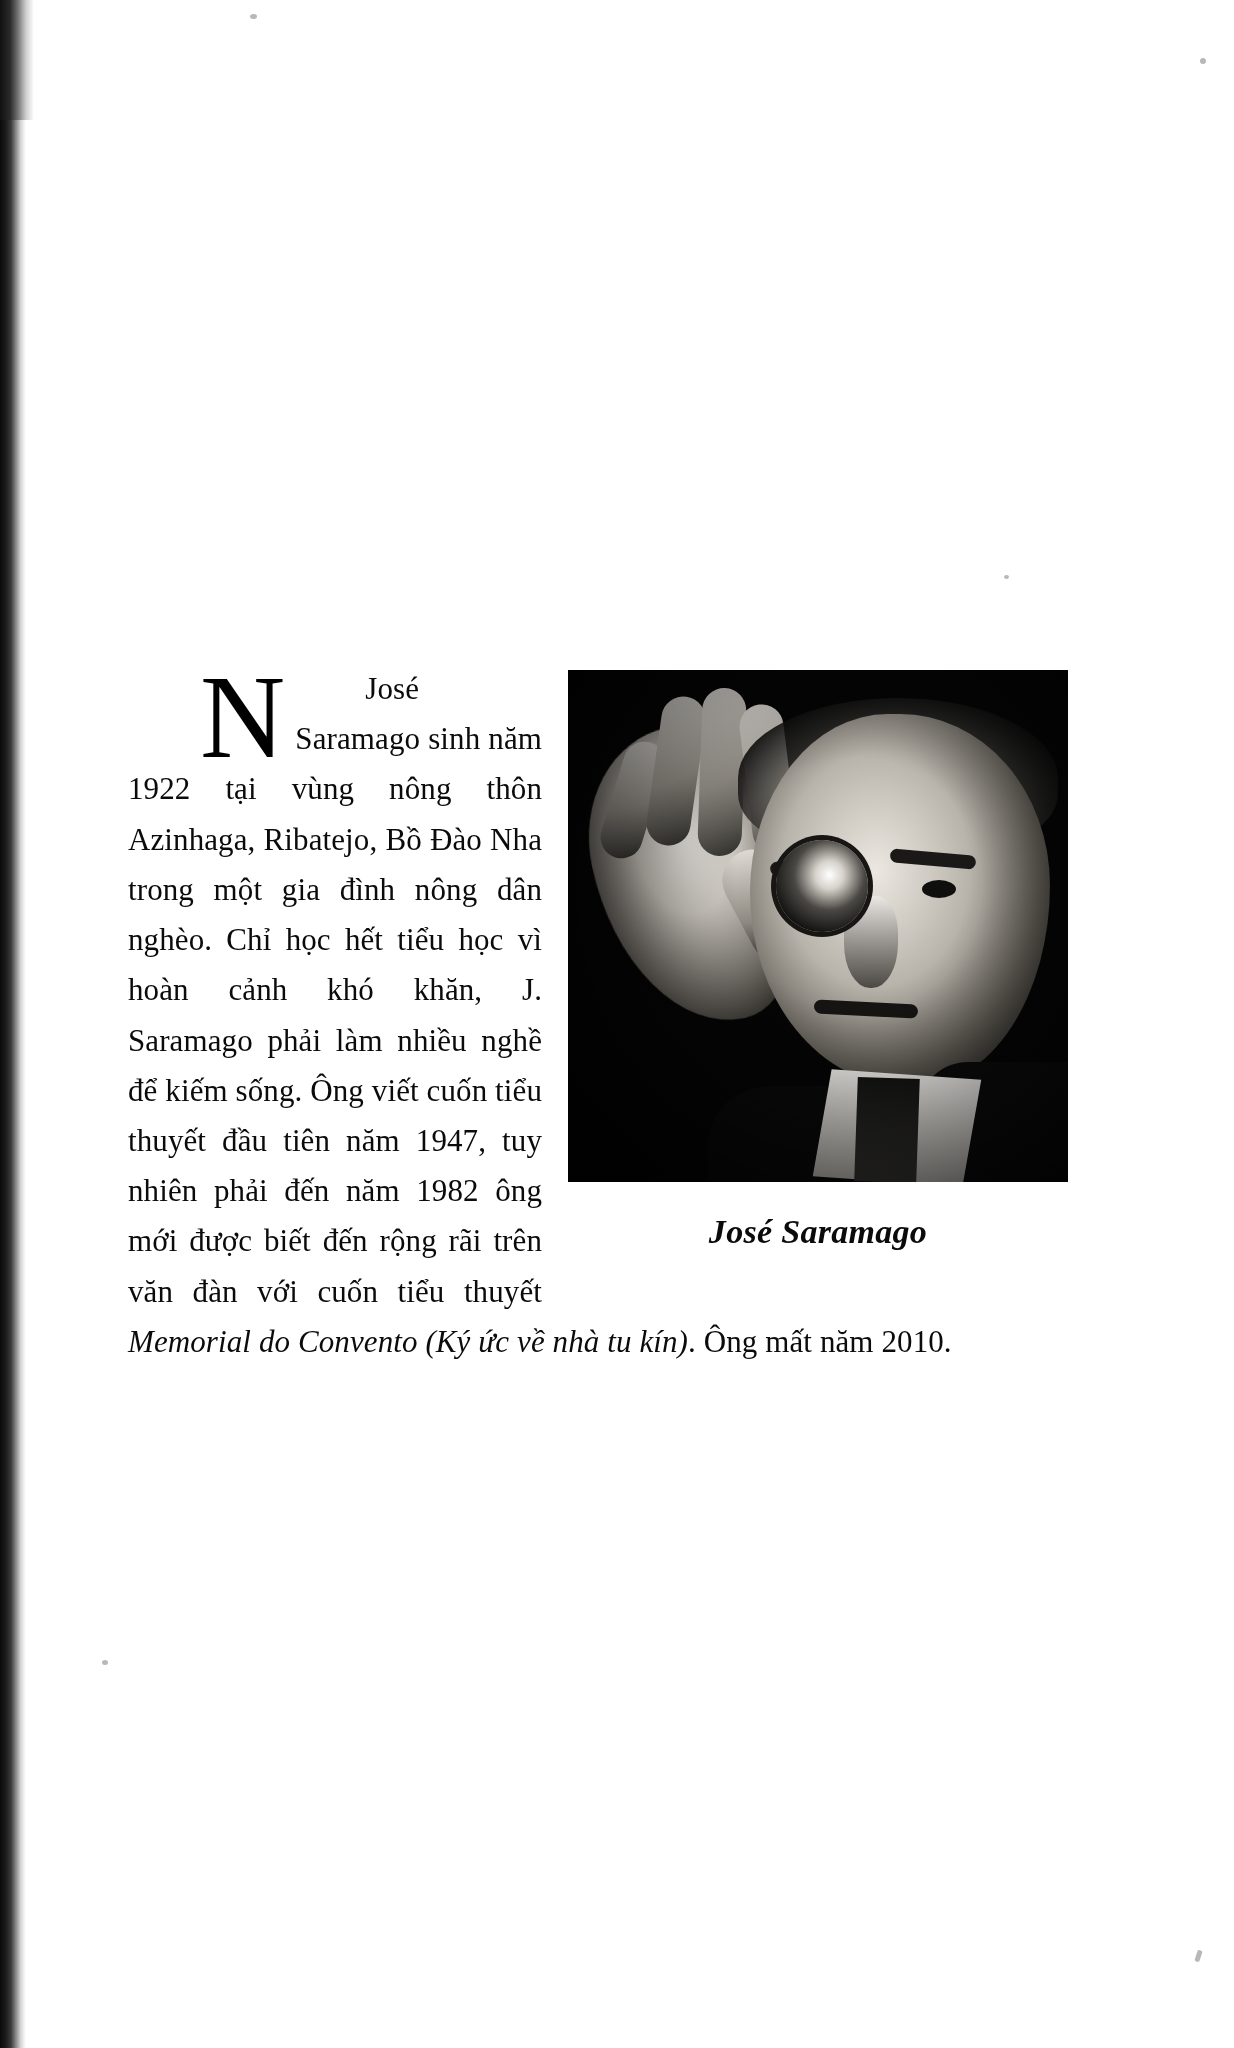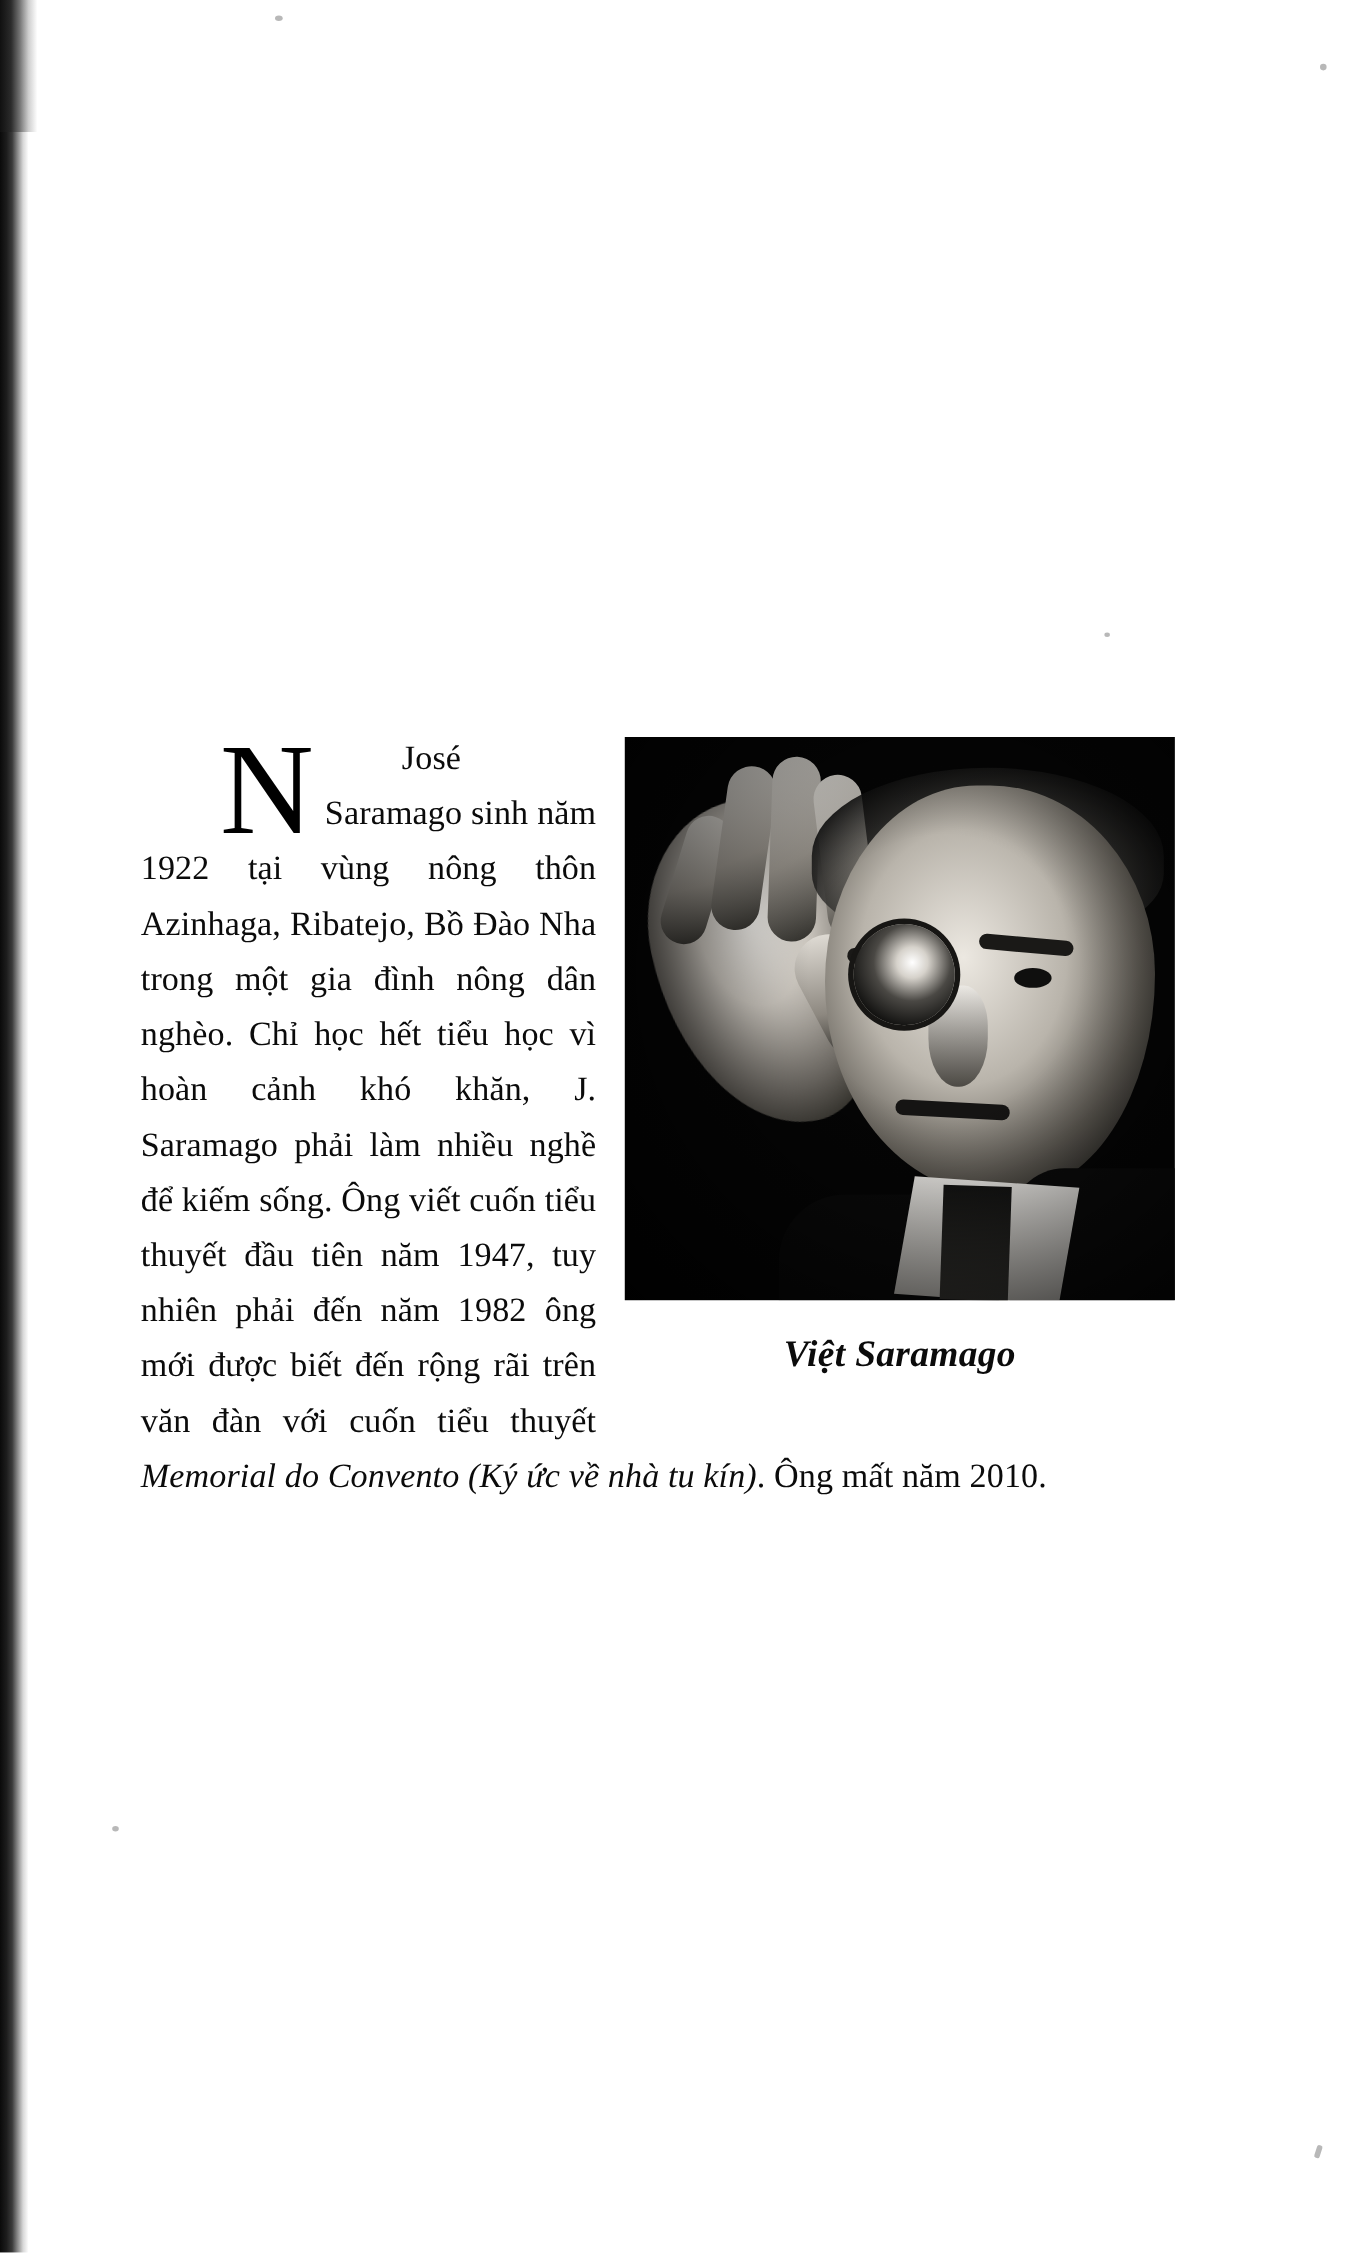--- a/index.html
+++ b/index.html
@@ -243,21 +243,21 @@
           <div class="eye-r"></div>
           <div class="nose"></div>
           <div class="mouth"></div>
           <div class="shoulder-l"></div>
           <div class="shoulder-r"></div>
           <div class="collar-w"></div>
           <div class="tie"></div>
           <div class="lens"></div>
           <div class="vignette"></div>
         </div>
-        <div class="caption">Việt Saramago</div>
+        <div class="caption">José Saramago</div>
       </div>
 
       <p class="para"><span class="dropcap">N</span></p>
 
       <p class="para indent"><span>José Saramago sinh năm 1922 tại vùng nông thôn Azinhaga, Ribatejo, Bồ Đào Nha trong một gia đình nông dân nghèo. Chỉ học hết tiểu học vì hoàn cảnh khó khăn, J. Saramago phải làm nhiều nghề để kiếm sống. Ông viết cuốn tiểu thuyết đầu tiên năm 1947, tuy nhiên phải đến năm 1982 ông mới được biết đến rộng rãi trên văn đàn với cuốn tiểu thuyết </span><span class="ital">Memorial do Convento (Ký ức về nhà tu kín)</span><span>. Ông mất năm 2010.</span></p>
 
       <div class="clear"></div>
     </div>
   </div>
 

